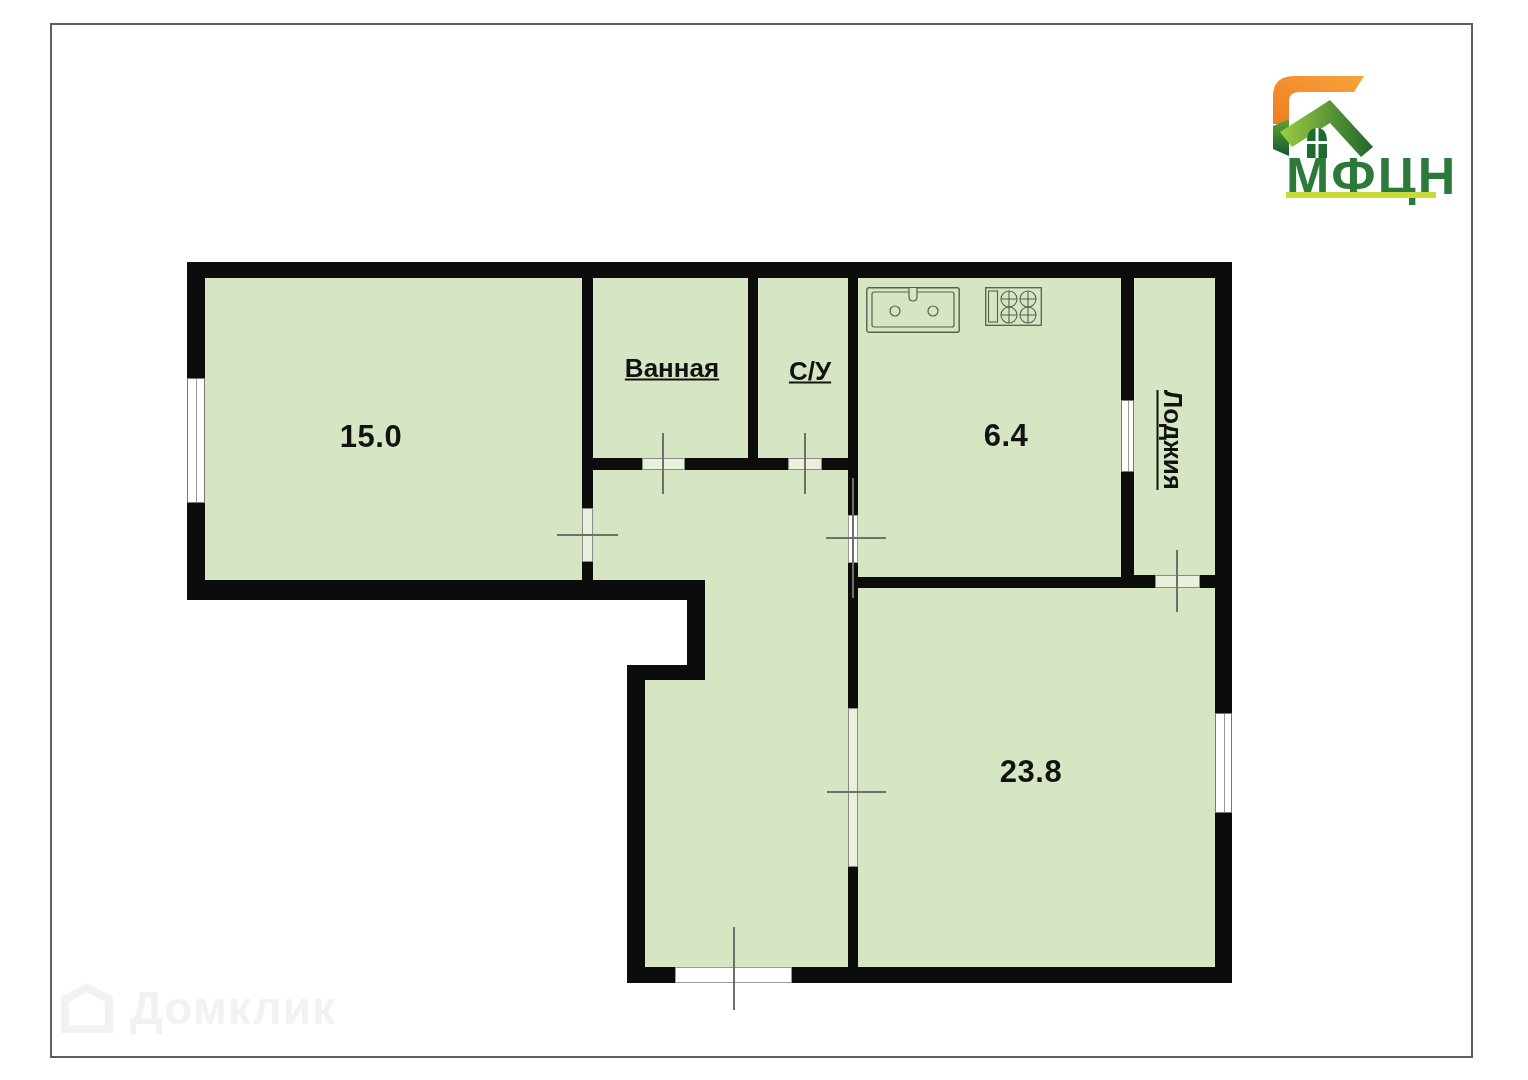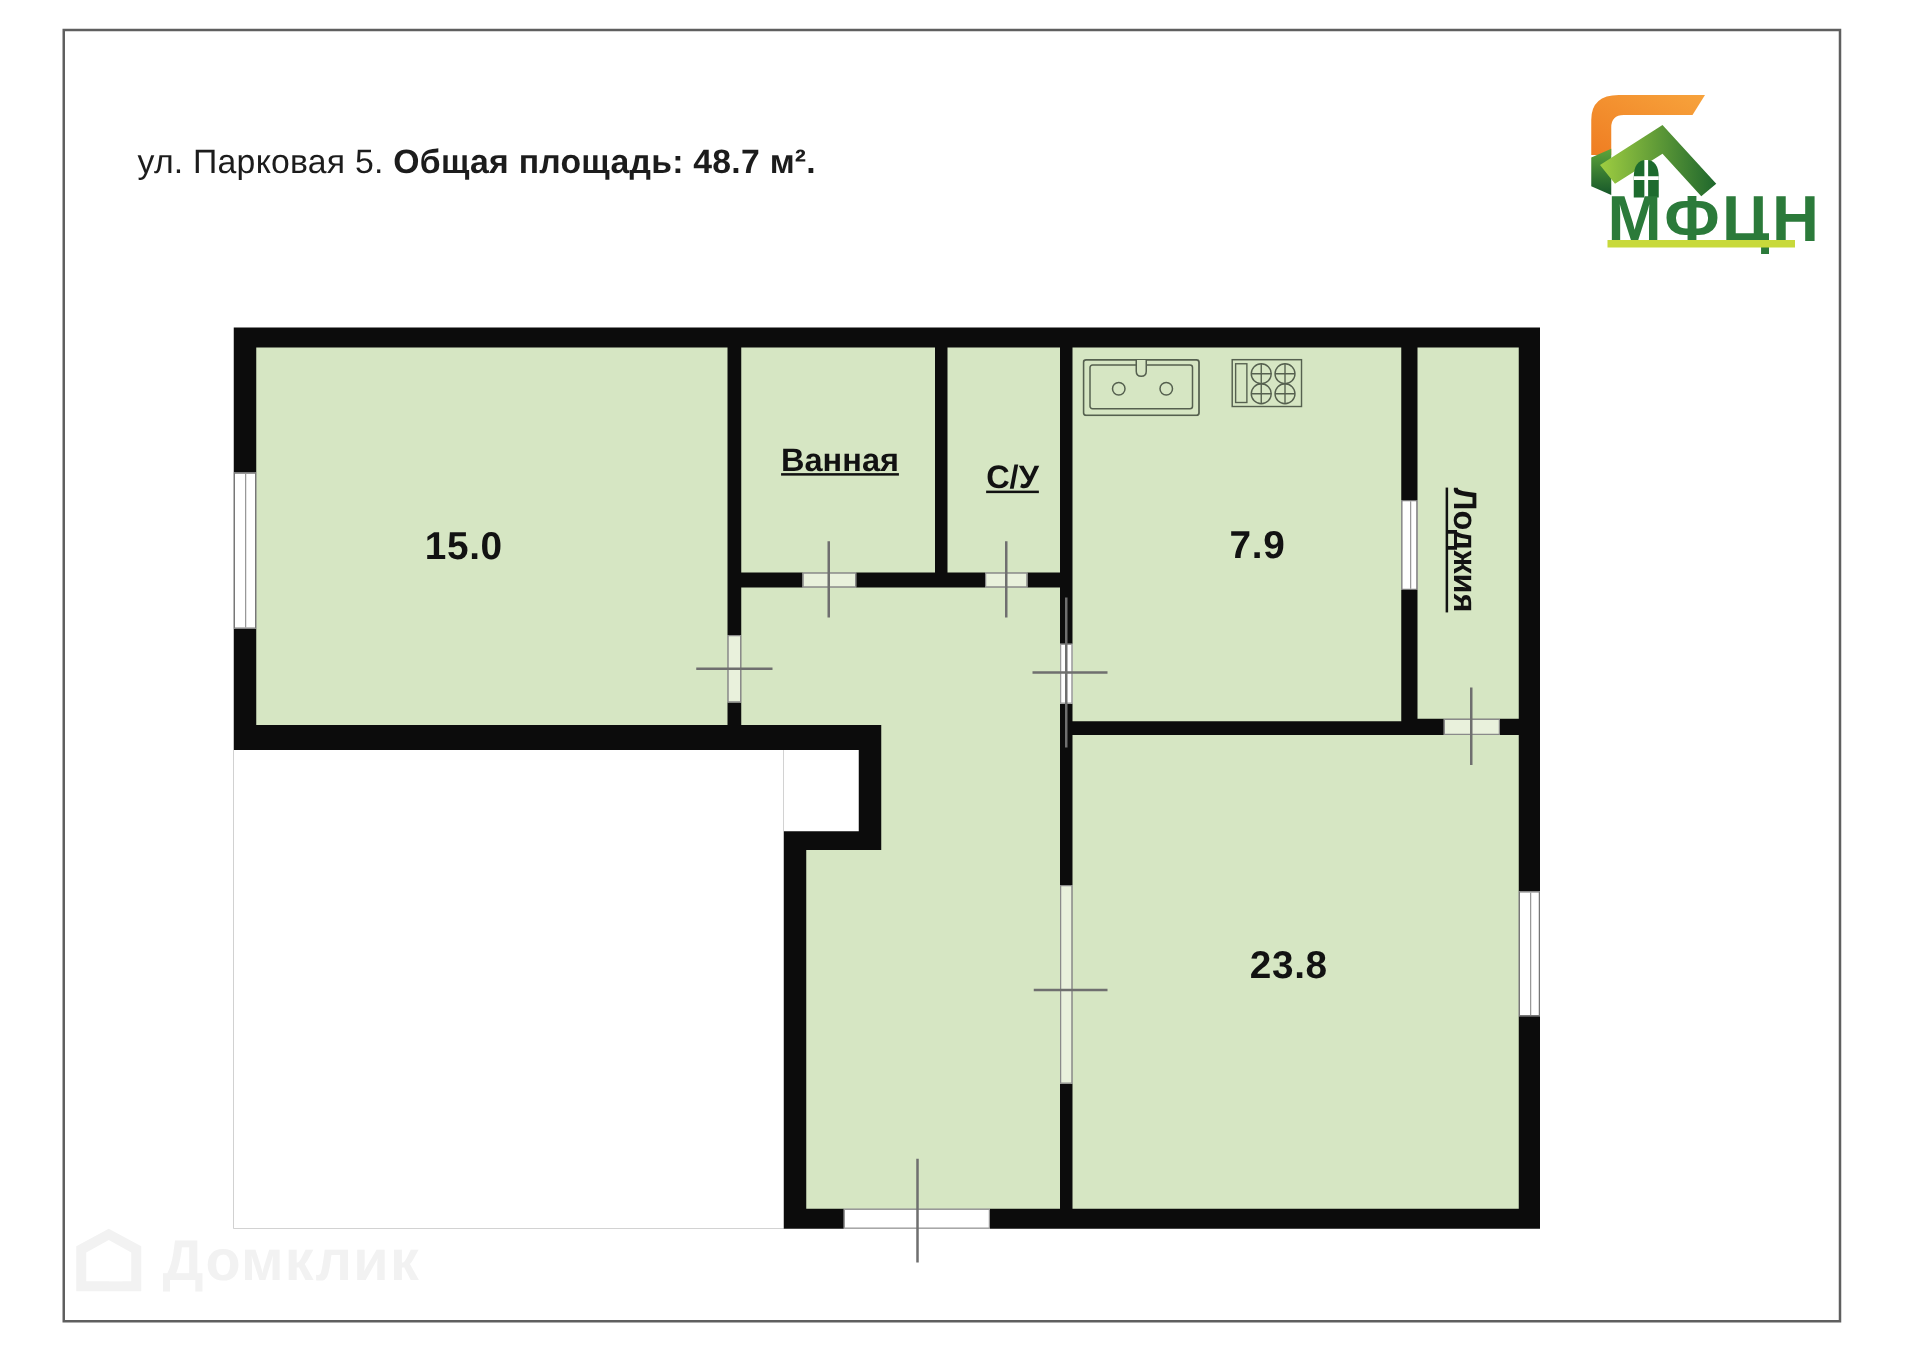--- a/index.html
+++ b/index.html
@@ -35,21 +35,20 @@
   
   .watermark{left:58px;top:980px;display:flex;align-items:center;gap:14px;color:#f2f2f2;}
   .wm-text{font-size:46px;font-weight:700;letter-spacing:1px;}
 </style>
 </head>
 <body>
 
 <div class="abs frame"></div>
 
 <div class="abs title">
-  <div><span>ул. Парковая 5. </span><b>Общая площадь: 48.7 м².</b></div>
 </div>
 
 <div class="abs logo">
   <svg class="abs" style="left:5px;top:14px" width="122" height="94" viewBox="0 0 122 94">
     <defs>
       <linearGradient id="gOr" x1="0" y1="1" x2="1" y2="0">
         <stop offset="0" stop-color="#ef7d22"></stop>
           <stop offset="1" stop-color="#f7a33c"></stop>
       </linearGradient>
       <linearGradient id="gRoof" x1="0" y1="0" x2="1" y2="0">
@@ -130,22 +129,22 @@
       <circle cx="24" cy="12" r="8"></circle>
         <circle cx="43" cy="12" r="8"></circle>
       <circle cx="24" cy="28" r="8"></circle>
         <circle cx="43" cy="28" r="8"></circle>
       <path d="M16,12 H32 M24,4 V20 M35,12 H51 M43,4 V20 M16,28 H32 M24,20 V36 M35,28 H51 M43,20 V36"></path>
     </g>
   </svg>
 
   <div class="room-label num" style="left:184px;top:175px">15.0</div>
   <div class="room-label txt" style="left:485px;top:106px">Ванная</div>
-  <div class="room-label txt" style="left:623px;top:120px">С/У</div>
-  <div class="room-label num" style="left:819px;top:174px">7.9</div>
+  <div class="room-label txt" style="left:623px;top:109px">С/У</div>
+  <div class="room-label num" style="left:819px;top:174px">6.4</div>
   <div class="room-label txt vert" style="left:985px;top:178px">Лоджия</div>
   <div class="room-label num" style="left:844px;top:510px">23.8</div>
 </div>
 
 <div class="abs watermark">
   <svg width="58" height="56" viewBox="0 0 58 56">
     <path d="M29,3 L55,17 L55,53 L3,53 L3,17 Z M29,12 L11,22 L11,45 L47,45 L47,22 Z" fill="#f2f2f2" fill-rule="evenodd"></path>
     <path d="M29,26 L40,32 L40,45 L29,45 Z" fill="#ffffff"></path>
   </svg>
   <div class="wm-text">Домклик</div>

